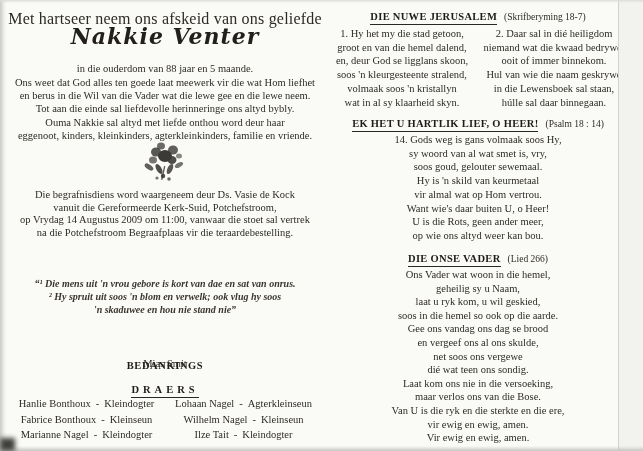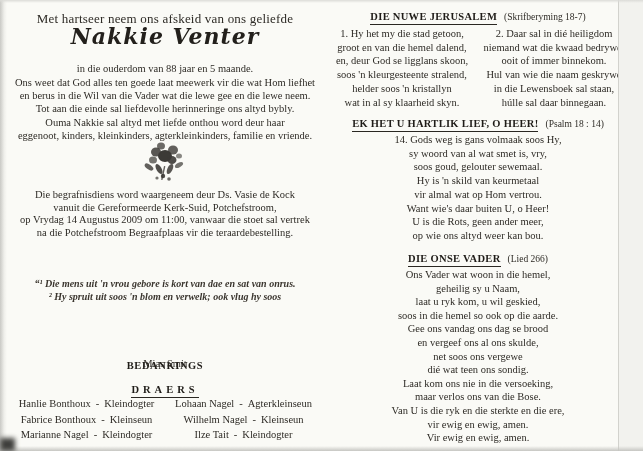--- a/index.html
+++ b/index.html
@@ -7,21 +7,21 @@
     width:643px;height:451px;position:relative;overflow:hidden;
     background:#fafaf6;color:#2e2b26;
     font-family:"Liberation Serif", serif;
     font-size:10.5px;line-height:13px;
   }
   .page{position:absolute;top:0;height:100%;text-align:center;}
   #left-page{left:8px;width:314px;}
   #right-page{left:326px;width:304px;}
   .abs{position:absolute;left:0;right:0;}
 
-  .intro{top:12px;font-size:13px;letter-spacing:.2px;}
+  .intro{top:12px;font-size:16px;letter-spacing:.2px;}
   .deceased{top:30px;font-family:"DejaVu Serif", serif;font-style:italic;font-weight:600;
     font-size:22px;letter-spacing:1px;color:#23201c;}
   .ageline{top:62px;}
   .tribute{top:76px;line-height:13.2px;}
   .ornament{top:138px;height:48px;display:block;}
   .funeral{top:189px;line-height:12.6px;}
   .scripture-head{top:256px;}
   .head-bold{font-weight:bold;letter-spacing:.4px;color:#1f1c18;}
   .head-rest{font-weight:normal;}
   .quote{top:278px;font-style:italic;font-weight:700;font-size:10px;line-height:12.8px;color:#3a352e;}
@@ -98,20 +98,21 @@
     <div>Die begrafnisdiens word waargeneem deur Ds. Vasie de Kock</div>
     <div>vanuit die Gereformeerde Kerk-Suid, Potchefstroom,</div>
     <div>op Vrydag 14 Augustus 2009 om 11:00, vanwaar die stoet sal vertrek</div>
     <div>na die Potchefstroom Begraafplaas vir die teraardebestelling.</div>
   </div>
 
 
   <div class="abs quote">
     <div>“¹ Die mens uit 'n vrou gebore is kort van dae en sat van onrus.</div>
     <div>² Hy spruit uit soos 'n blom en verwelk; ook vlug hy soos</div>
+    <div>'n skaduwee en hou nie stand nie”</div>
   </div>
 
   <div class="abs thanks-head">BEDANKINGS</div>
   <div class="abs thanks-name">Mias Smit</div>
 
   <div class="abs draers-head">
     <span class="underlined spread">DRAERS</span>
   </div>
 
   <div class="abs bearers">
@@ -139,21 +140,21 @@
 <div class="page" id="right-page">
   <div class="abs h1-title">
     <span class="underlined hymn-title">DIE NUWE JERUSALEM</span><span class="hymn-ref">(Skrifberyming 18-7)</span>
   </div>
   <div class="abs h1-verses">
     <div class="col">
       <div>1.  Hy het my die stad getoon,</div>
       <div>groot en van die hemel dalend,</div>
       <div>en, deur God se ligglans skoon,</div>
       <div>soos 'n kleurgesteente stralend,</div>
-      <div>helder soos 'n kristallyn</div>
+      <div>volmaak soos 'n kristallyn</div>
       <div>wat in al sy klaarheid skyn.</div>
     </div>
     <div class="col">
       <div>2.  Daar sal in dié heiligdom</div>
       <div>niemand wat die kwaad bedrywe,</div>
       <div>ooit of immer binnekom.</div>
       <div>Hul van wie die naam geskrywe</div>
       <div>in die Lewensboek sal staan,</div>
       <div>húlle sal daar binnegaan.</div>
     </div>

